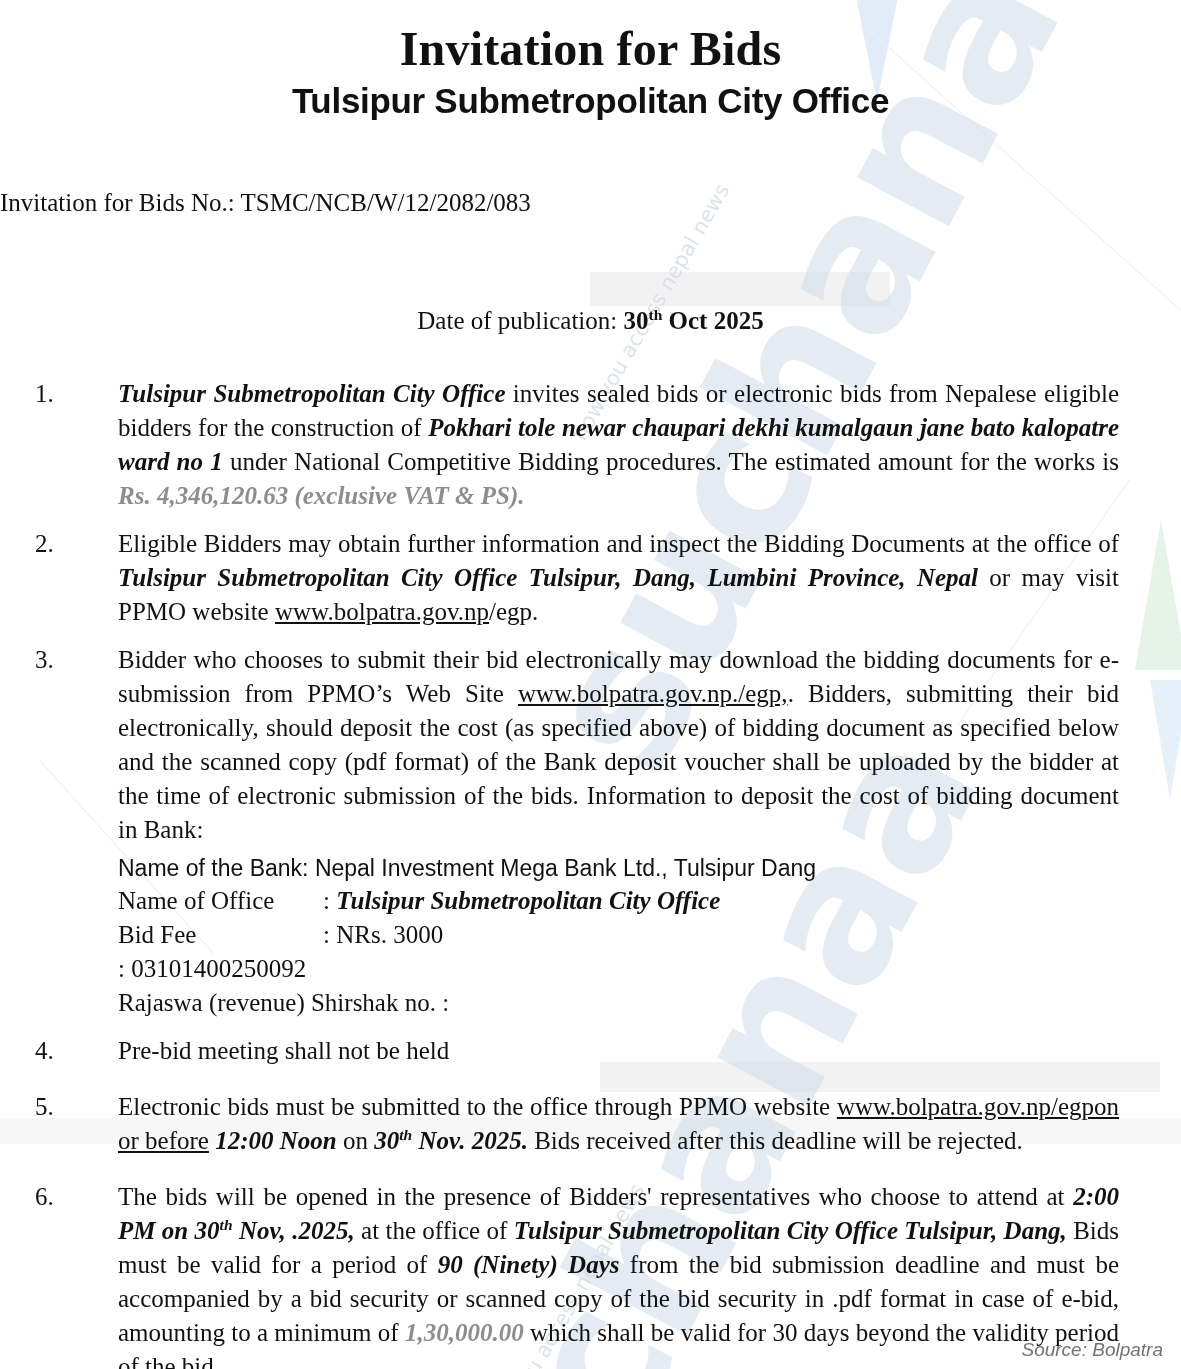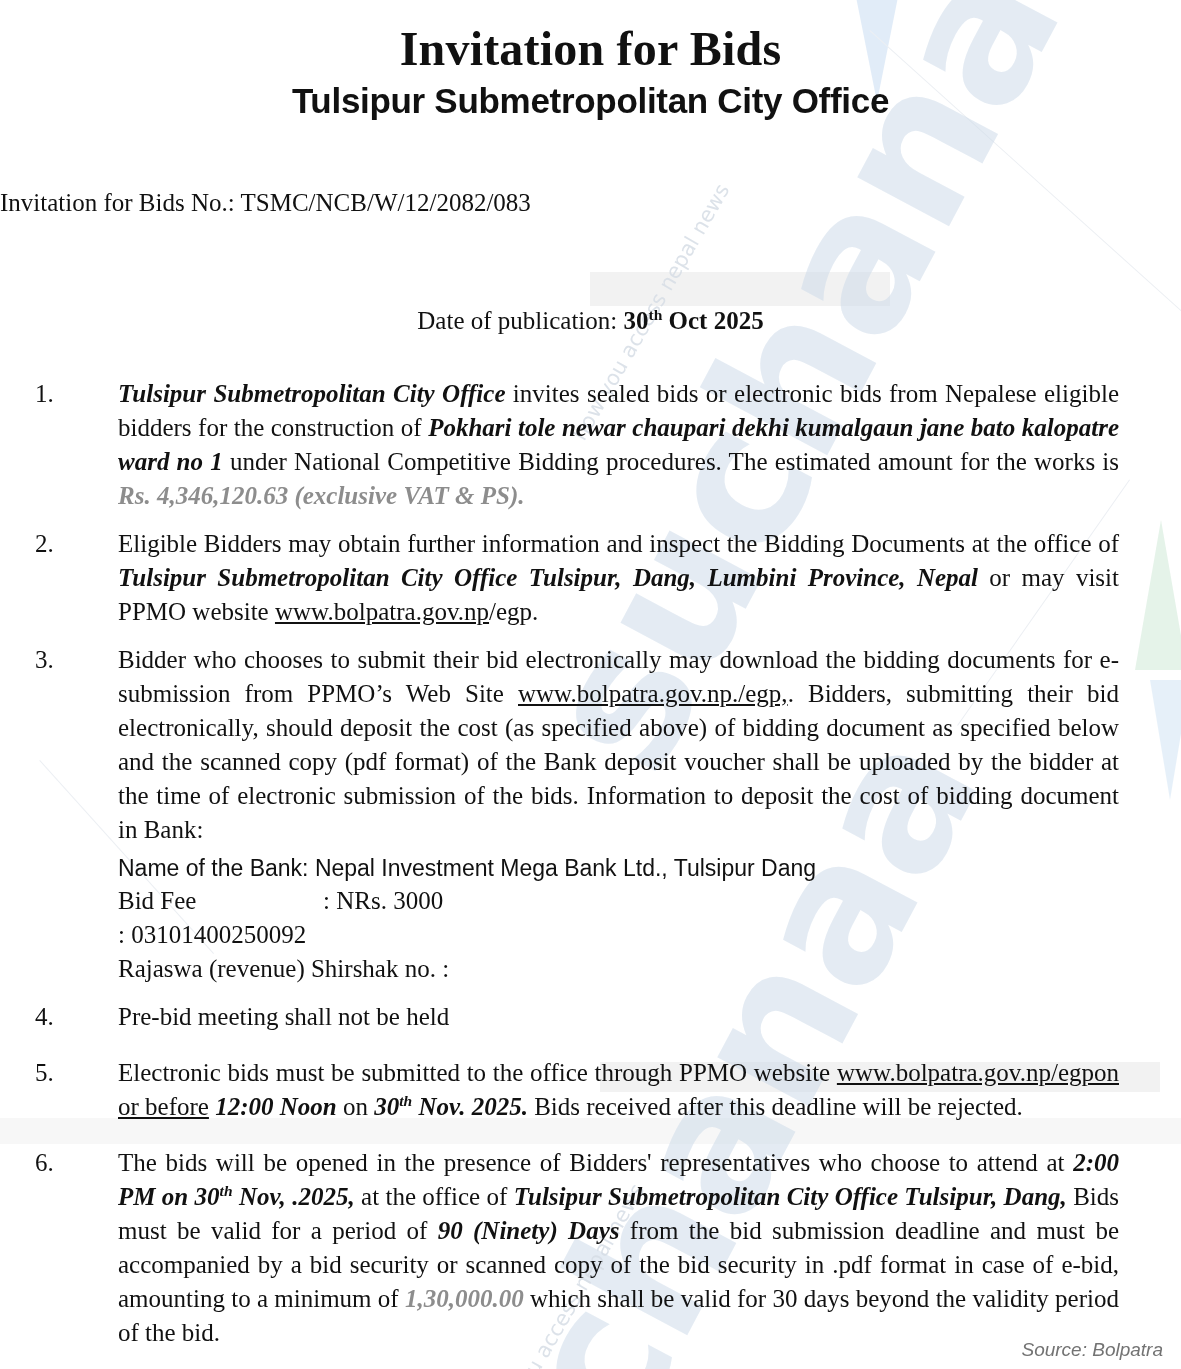--- a/index.html
+++ b/index.html
@@ -235,20 +235,24 @@
     </div>
 
     <div class="item">
       <div class="num">3.</div>
       <div class="body">
         <span>Bidder who chooses to submit their bid electronically may download the bidding documents for e-submission from PPMO’s Web Site </span><span class="u">www.bolpatra.gov.np./egp,</span><span>. Bidders, submitting their bid electronically, should deposit the cost (as specified above) of bidding document as specified below and the scanned copy (pdf format) of the Bank deposit voucher shall be uploaded by the bidder at the time of electronic submission of the bids. Information to deposit the cost of bidding document in Bank:</span>
 
         <div class="bank">
           <div class="sans">Name of the Bank: Nepal Investment Mega Bank Ltd., Tulsipur Dang</div>
 
+          <div class="row">
+            <div class="lbl">Name of Office</div>
+            <div class="val">: <span class="bi">Tulsipur Submetropolitan City Office</span></div>
+          </div>
 
           <div class="row">
             <div class="lbl">Bid Fee</div>
             <div class="val">: <span>NRs. 3000</span></div>
           </div>
 
           <div class="row">
             <div class="val">: <span>03101400250092</span></div>
           </div>
 

